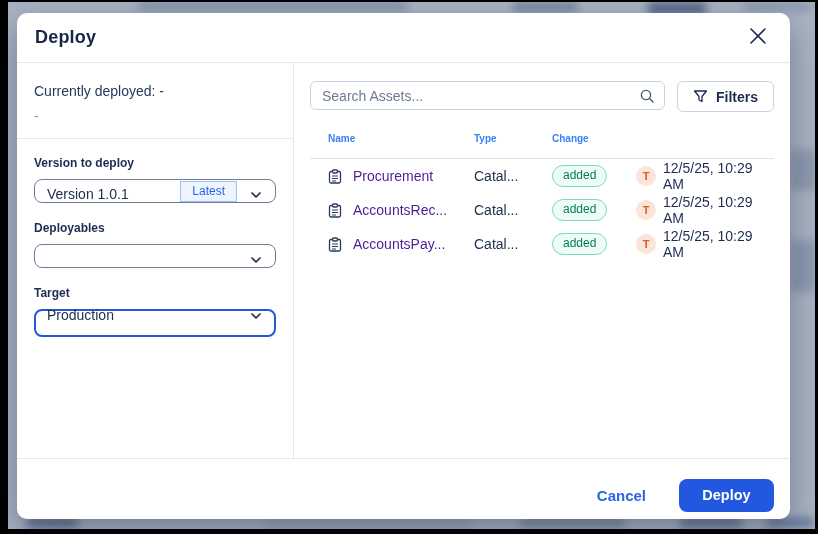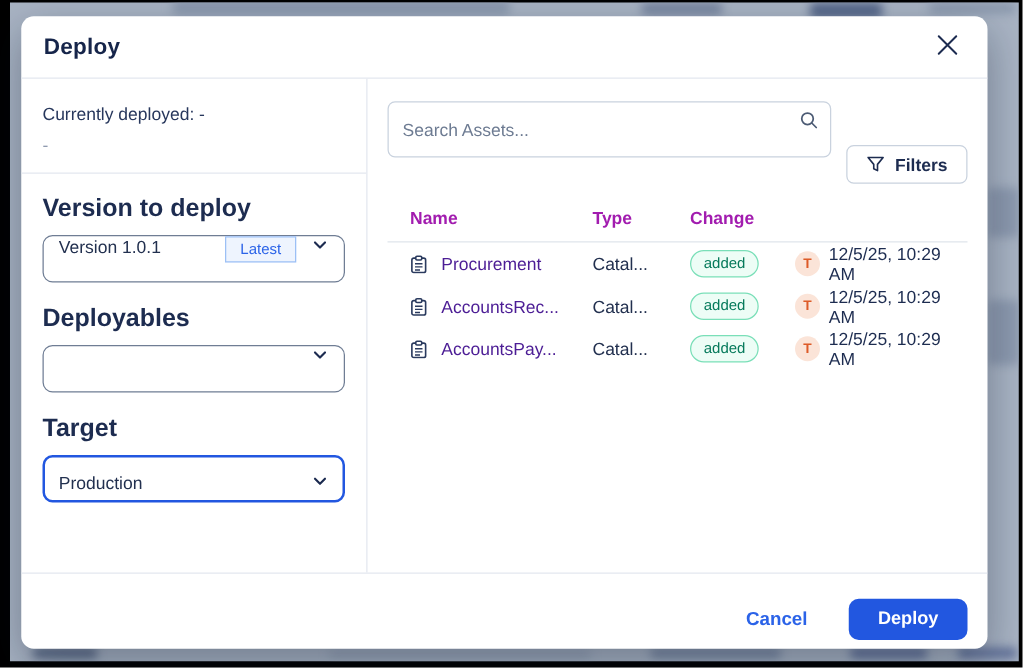--- a/index.html
+++ b/index.html
@@ -55,27 +55,27 @@
   .left-panel {
     width: 277px; flex: 0 0 277px;
     border-right: 1px solid #e3e8ef;
     display: flex; flex-direction: column;
   }
   .current-block { padding: 20px 17px 14px; border-bottom: 1px solid #e3e8ef; }
   .current-label { font-size: 14px; font-weight: 500; color: #27375c; }
   .current-value { font-size: 14px; color: #909bb0; margin-top: 9px; }
   .fields-block { padding: 17px 17px 0; }
   .field { margin-bottom: 18px; }
-  .field-label { font-size: 20px; font-weight: 600; color: #1d2c50; margin-bottom: 9px; }
+  .field-label { font-size: 12px; font-weight: 600; color: #1d2c50; margin-bottom: 9px; }
   .select {
-    height: 38px;
+    height: 24px;
     border: 1px solid #6f7d94;
     border-radius: 8px;
     background: #fff;
-    display: flex; align-items: flex-start;
+    display: flex; align-items: flex-end;
     padding: 0 12px;
     font-size: 14px; color: #22304f;
     cursor: pointer;
     width: 100%;
   }
   .select.focused { border: 2px solid #2257e0; padding: 12px 11px; }
   .select .sel-text { flex: 0 1 auto; white-space: nowrap; overflow: hidden; }
   .select .spacer { flex: 1 1 auto; }
   .pill-latest {
     font-size: 12px; color: #2b63e8;
@@ -86,21 +86,21 @@
     margin-right: 12px;
     line-height: 1.2;
   }
   .chevron { color: #1c2b50; display: flex; align-items: center; }
 
   
   .right-panel { flex: 1 1 auto; padding: 18px 16px 0; display: flex; flex-direction: column; }
   .toolbar { display: flex; gap: 12px; }
   .search-wrap { position: relative; flex: 1 1 auto; }
   .search-input {
-    width: 100%; height: 45px;
+    width: 100%; height: 29px;
     border: 1px solid #c9d2de;
     border-radius: 6px;
     padding: 0 34px 0 11px;
     font-size: 14px; color: #22304f;
     font-family: inherit;
     outline: none;
     background: #fff;
   }
   .search-input::placeholder { color: #6d7b92; }
   .search-icon { position: absolute; right: 10px; top: 7px; color: #4c5b74; }
@@ -108,32 +108,31 @@
     flex: 0 0 auto;
     height: 31px;
     border: 1px solid #c9d2de;
     border-radius: 6px;
     background: #fff;
     display: flex; align-items: center; gap: 8px;
     padding: 0 15px;
     font-size: 14px; font-weight: 600; color: #1d2c50;
     font-family: inherit;
     cursor: pointer;
-    margin-top: 35px;
   }
 
   .table { margin-top: 13px; }
   .thead, .trow {
     display: grid;
     grid-template-columns: 146px 78px 84px 1fr;
     align-items: center;
     padding-left: 18px;
   }
   .thead { height: 27px; }
-  .th { font-size: 14px; font-weight: bold; color: #a21caf; }
+  .th { font-size: 10px; font-weight: bold; color: #3b82f6; }
   .thead-divider { border: none; border-top: 1px solid #dfe5ec; margin: 6px 0 0; }
   .trow { height: 34px; font-size: 14px; color: #22304f; cursor: pointer; }
   .cell-name { display: flex; align-items: center; gap: 11px; color: #4c1d95; }
   .doc-icon { color: #2a3a5e; display: flex; }
   .badge-added {
     display: inline-block;
     font-size: 12px; color: #067a5b;
     background: #edfdf6;
     border: 1px solid #7adfb8;
     border-radius: 11px;

